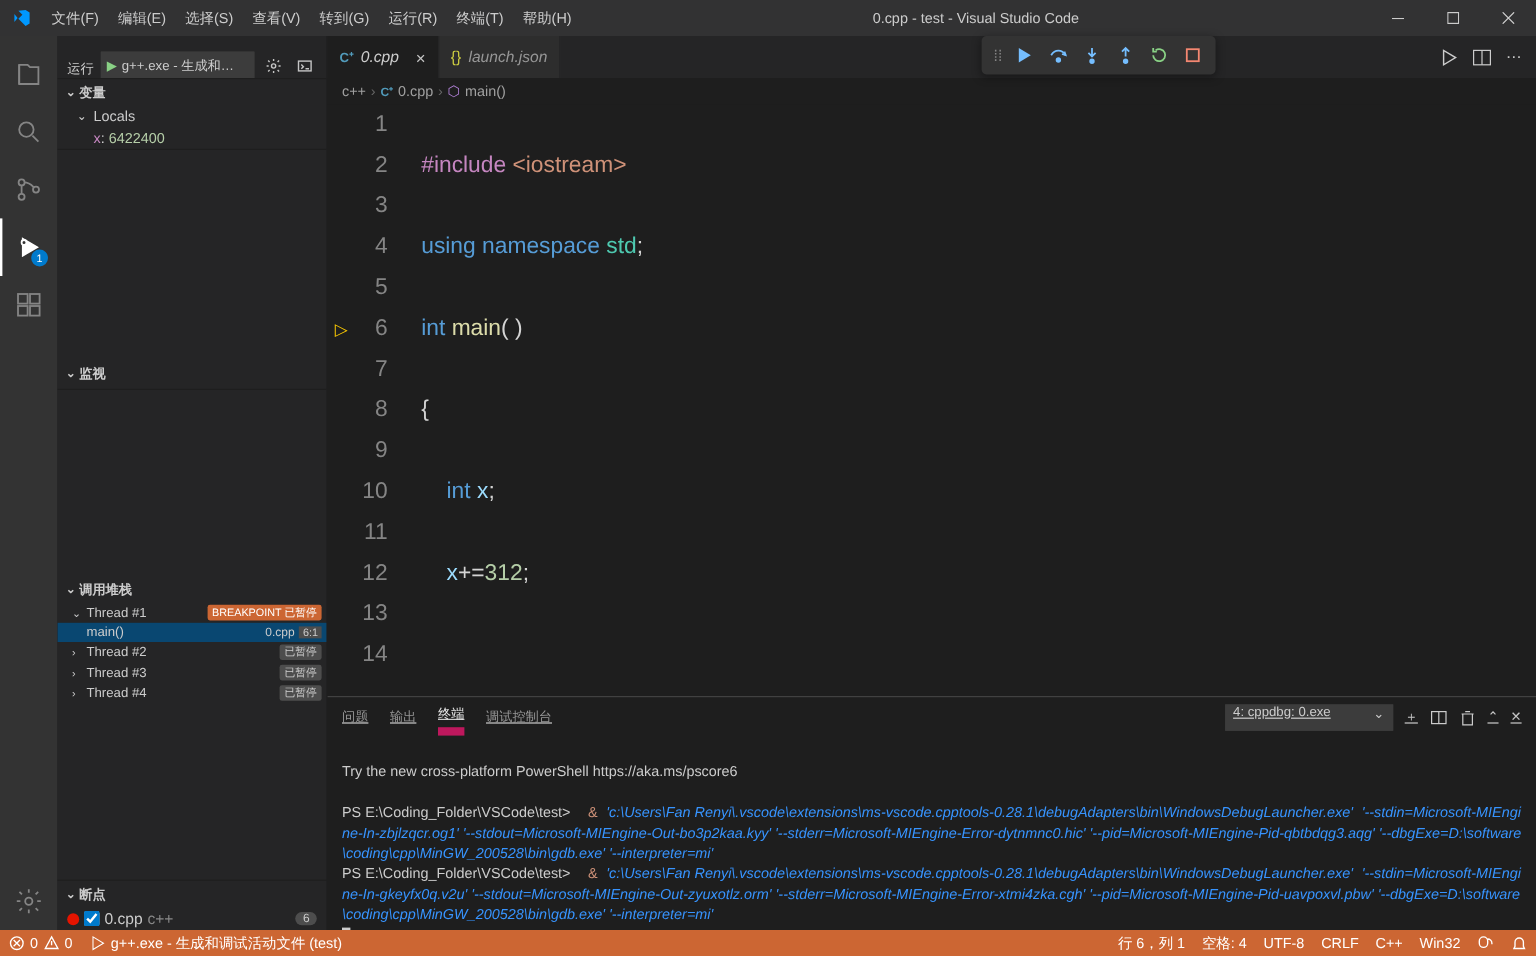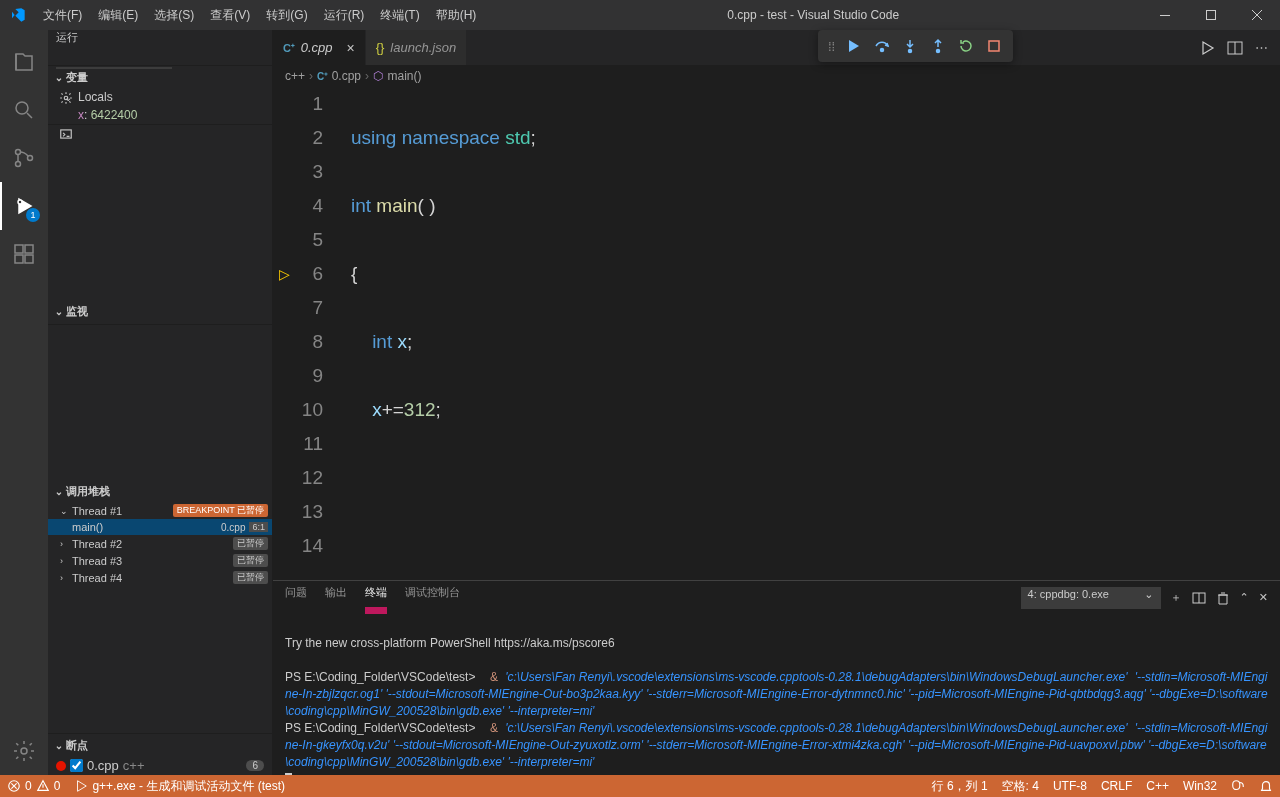--- a/index.html
+++ b/index.html
@@ -18,21 +18,21 @@
 .main { flex: 1; display: flex; min-height: 0; }
 .activitybar { width: 48px; background: #333333; display: flex; flex-direction: column; align-items: center; padding-top: 8px; }
 .activitybar .act-item { width: 48px; height: 48px; display: flex; align-items: center; justify-content: center; cursor: pointer; color: #858585; position: relative; }
 .activitybar .act-item.active { color: #ffffff; }
 .activitybar .act-item.active::before { content: ""; position: absolute; left: 0; top: 0; bottom: 0; width: 2px; background: #ffffff; }
 .activitybar .spacer { flex: 1; }
 .act-badge { position: absolute; bottom: 8px; right: 8px; background: #007acc; color: #fff; border-radius: 8px; font-size: 9px; padding: 0 4px; min-width: 14px; height: 14px; display: flex; align-items: center; justify-content: center; }
 
 
 .sidebar { width: 225px; background: #252526; display: flex; flex-direction: column; border-right: 1px solid #1e1e1e; }
-.sidebar-header { height: 35px; display: flex; align-items: flex-start; padding: 0 8px; gap: 22px; flex-direction: column; }
+.sidebar-header { height: 35px; display: flex; align-items: flex-end; padding: 0 8px; gap: 6px; }
 .sidebar-header .run-label { font-size: 11px; }
 .config-select { flex: 1; background: #3c3c3c; height: 22px; display: flex; align-items: center; padding: 0 4px; font-size: 11px; border: 1px solid #3c3c3c; overflow: hidden; }
 .config-select .play { color: #89d185; margin-right: 4px; }
 .sidebar-header .icon-btn { width: 20px; height: 20px; display: flex; align-items: center; justify-content: center; cursor: pointer; color: #c5c5c5; }
 
 .panel-section { border-top: 1px solid #1e1e1e; }
 .section-header { height: 22px; display: flex; align-items: center; padding: 0 4px; font-size: 11px; font-weight: bold; cursor: pointer; color: #cccccc; }
 .section-header .chev { width: 14px; display: inline-flex; justify-content: center; font-size: 10px; }
 .section-body { font-size: 12px; }
 .var-row { padding: 2px 0 2px 30px; }
@@ -97,21 +97,21 @@
 .num { color: #b5cea8; }
 .op { color: #d4d4d4; }
 .id { color: #9cdcfe; }
 .ns { color: #4ec9b0; }
 .txt { color: #d4d4d4; }
 .include { color: #c586c0; }
 .incpath { color: #ce9178; }
 
 
 .bottom-panel { height: 195px; background: #1e1e1e; border-top: 1px solid #414141; display: flex; flex-direction: column; }
-.panel-tabs { height: 33px; display: flex; padding: 0 12px; gap: 18px; font-size: 11px; }
+.panel-tabs { height: 33px; display: flex; align-items: center; padding: 0 12px; gap: 18px; font-size: 11px; text-decoration: underline; }
 .ptab { cursor: pointer; color: #969696; padding: 4px 0; }
 .ptab.active { color: #e7e7e7; border-bottom: 7px solid #be185d; }
 .panel-tabs .panel-right { margin-left: auto; display: flex; align-items: center; gap: 10px; }
 .task-select { background: #3c3c3c; border: 1px solid #3c3c3c; height: 22px; padding: 0 20px 0 6px; font-size: 11px; color: #ccc; position: relative; width: 140px; }
 .task-select::after { content: "⌄"; position: absolute; right: 6px; }
 .panel-icon { cursor: pointer; color: #c5c5c5; }
 
 .terminal { flex: 1; padding: 4px 12px; font-family: Consolas, monospace; font-size: 12px; line-height: 17px; white-space: pre-wrap; word-break: break-all; overflow: hidden; }
 .term-info { color: #cccccc; }
 .term-path { color: #cccccc; }
@@ -392,20 +392,21 @@
         <div>7</div>
         <div>8</div>
         <div>9</div>
         <div>10</div>
         <div>11</div>
         <div>12</div>
         <div>13</div>
         <div>14</div>
       </div>
       <div class="code-lines">
+<div class="code-line"><span class="include">#include</span> <span class="incpath">&lt;iostream&gt;</span></div>
 <div class="code-line"><span class="kw">using</span> <span class="kw">namespace</span> <span class="ns">std</span><span class="txt">;</span></div>
 <div class="code-line"><span class="type">int</span> <span class="fn">main</span><span class="txt">( )</span></div>
 <div class="code-line"><span class="txt">{</span></div>
 <div class="code-line"><span class="txt">    </span><span class="type">int</span> <span class="id">x</span><span class="txt">;</span></div>
 <div class="code-line"><span class="txt">    </span><span class="id">x</span><span class="op">+=</span><span class="num">312</span><span class="txt">;</span></div>
 
 
 
 
 

